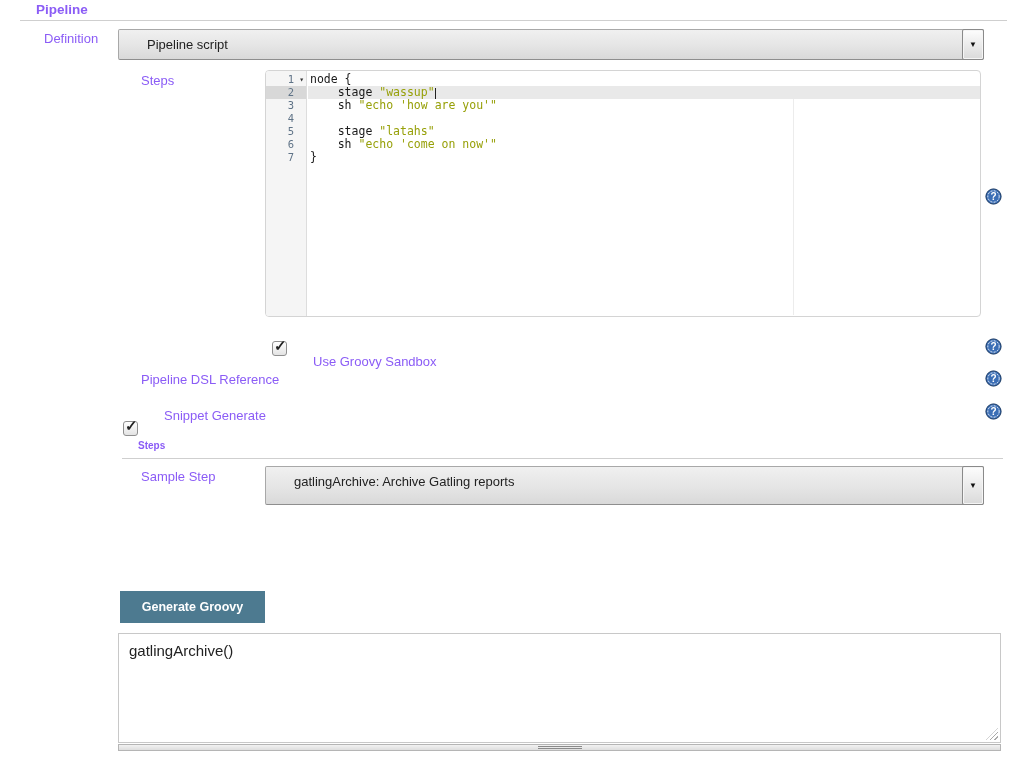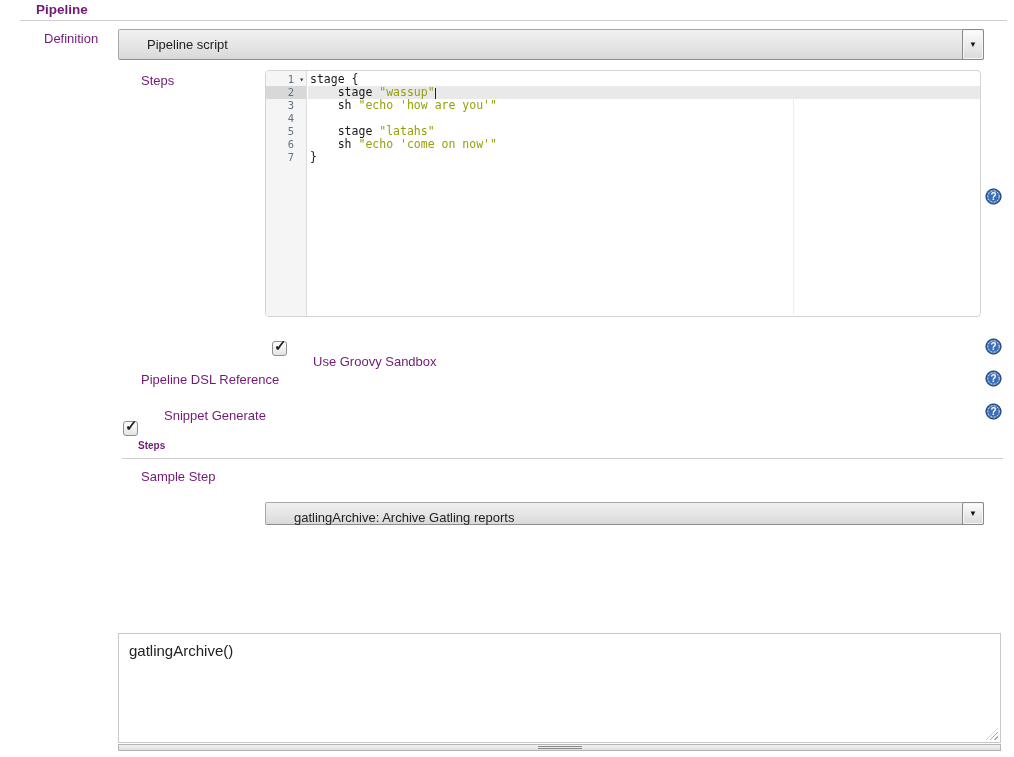--- a/index.html
+++ b/index.html
@@ -1,20 +1,20 @@
 <!DOCTYPE html>
 <html><head>
 <meta charset="utf-8">
 <style>
   * { margin:0; padding:0; box-sizing:border-box; }
   html,body { background:#fff; }
   body { font-family:"Liberation Sans", sans-serif; font-size:13px; color:#333; }
   #page { position:relative; width:1014px; height:757px; overflow:hidden; background:#fff; }
   .abs { position:absolute; }
-  .label { font-size:13px; color:#701a75; white-space:nowrap;padding-left:16px; }
+  .label { font-size:13px; color:#8b5cf6; white-space:nowrap;padding-left:16px; }
   .bold { font-weight:bold; }
   .hline { height:1px; background:#cfcfcf; }
 
   
   #pipeline-title { left:20px; top:2px; font-size:13.5px; }
   #hr1 { left:20px; top:20px; width:987px; }
   #definition-label { left:28px; top:31px; }
   #select-definition { left:118px; top:29px; width:866px; height:31px; }
   #script-label { left:125px; top:73px; }
   #editor { left:265px; top:70px; width:716px; height:247px; }
@@ -23,21 +23,21 @@
   #sandbox-label { left:297px; top:354px; }
   #help-sandbox { left:985px; top:338px; }
   #dsl-label { left:125px; top:372px; }
   #help-dsl { left:985px; top:370px; }
   #snippet-checkbox { left:123px; top:406px; }
   #snippet-label { left:148px; top:408px; }
   #help-snippet { left:985px; top:403px; }
   #steps-title { left:122px; top:440px; font-size:10px; }
   #hr2 { left:122px; top:458px; width:881px; }
   #samplestep-label { left:125px; top:469px; }
-  #select-samplestep { left:265px; top:466px; width:719px; height:23px;margin-top:36px; }
+  #select-samplestep { left:265px; top:466px; width:719px; height:39px; }
   #generate-button { left:120px; top:591px; width:145px; height:32px; }
   #output-textarea { left:118px; top:633px; width:883px; height:110px; }
   #drag-handle { left:118px; top:744px; width:883px; height:7px; }
 
   
   .select {
     border:1px solid #a8a8a8; border-bottom-color:#8e8e8e;
     background:linear-gradient(to bottom,#f0f0f0 0%,#e5e5e5 55%,#d9d9d9 100%);
     border-radius:2px; cursor:default;
   }
@@ -118,21 +118,21 @@
     <div class="gutter" id="editor-gutter">
         <div class="gutter-row">1<span class="fold">▾</span></div>
         <div class="gutter-row active">2</div>
         <div class="gutter-row">3</div>
         <div class="gutter-row">4</div>
         <div class="gutter-row">5</div>
         <div class="gutter-row">6</div>
         <div class="gutter-row">7</div>
       </div>
     <div class="code-area" id="editor-code">
-        <div class="code-row"><span class="seg-plain">stage {</span></div>
+        <div class="code-row"><span class="seg-plain">node {</span></div>
         <div class="code-row active"><span class="seg-plain">    stage </span><span class="seg-string">"wassup"</span><span class="cursor"></span></div>
         <div class="code-row"><span class="seg-plain">    sh </span><span class="seg-string">"echo 'how are you'"</span></div>
         <div class="code-row"></div>
         <div class="code-row"><span class="seg-plain">    stage </span><span class="seg-string">"latahs"</span></div>
         <div class="code-row"><span class="seg-plain">    sh </span><span class="seg-string">"echo 'come on now'"</span></div>
         <div class="code-row"><span class="seg-plain">}</span></div>
       </div>
     <div class="ruler"></div>
   </div>
 
@@ -182,20 +182,21 @@
 
   <div class="abs label" id="samplestep-label">Sample Step</div>
 
   <div class="abs select" id="select-samplestep">
     <span class="value">gatlingArchive: Archive Gatling reports</span>
     <span class="arrow-btn">
       <span class="arrow-glyph">▼</span>
     </span>
   </div>
 
+  <button class="abs" id="generate-button">Generate Groovy</button>
 
   <div class="abs" id="output-textarea">
     <span>gatlingArchive()</span>
     <span class="resize-grip"></span>
   </div>
 
   <div class="abs" id="drag-handle">
     <span class="grip"></span>
   </div>
 

